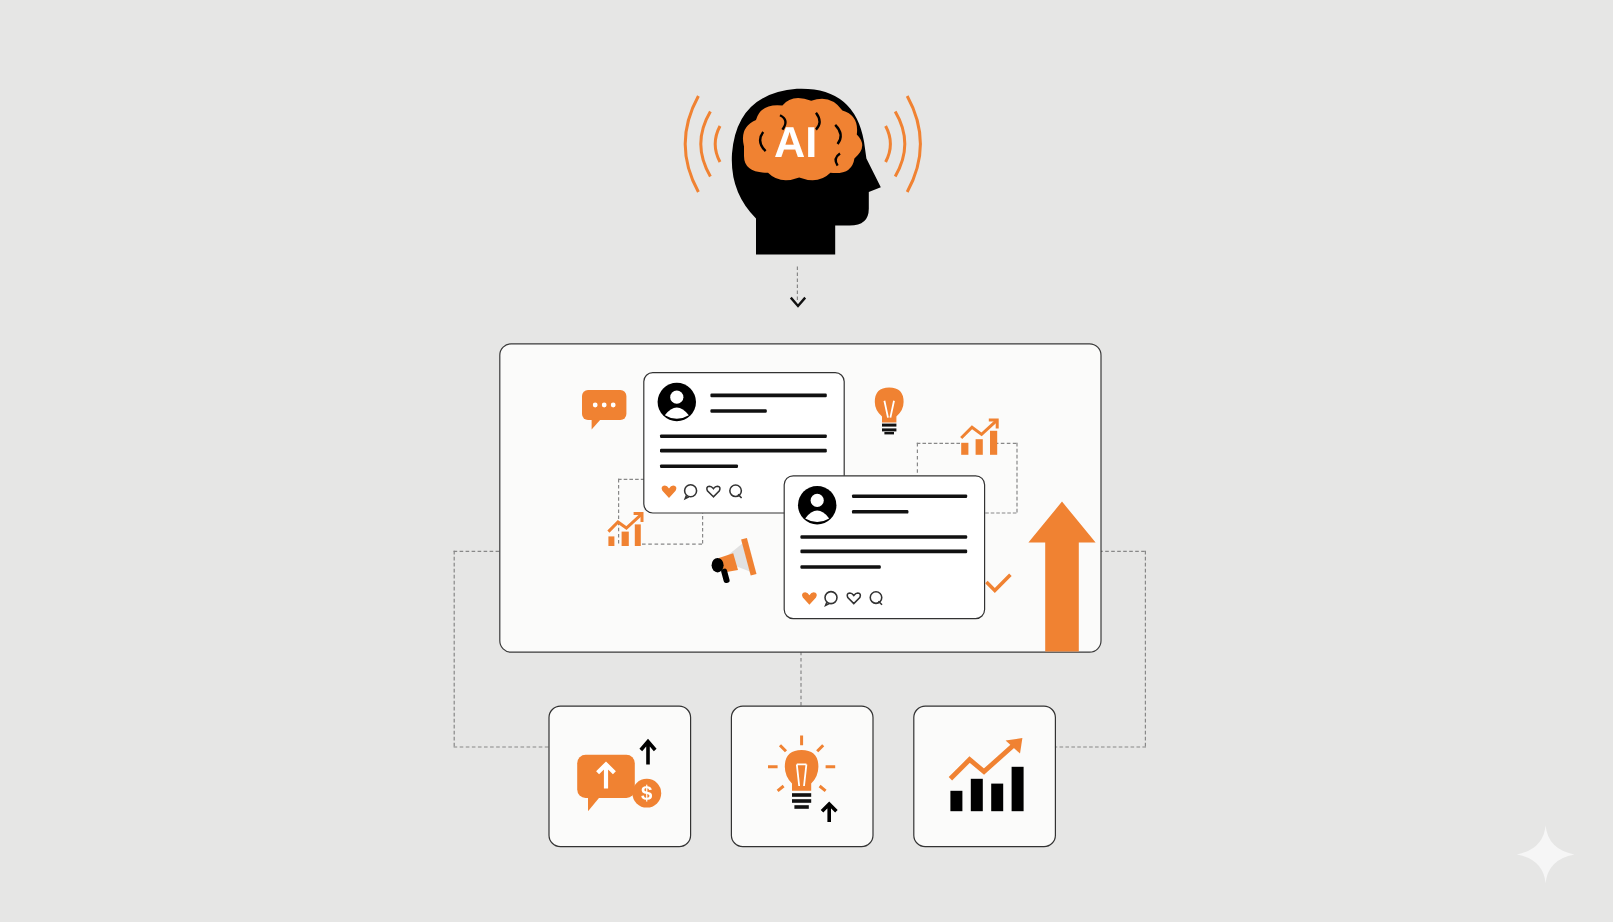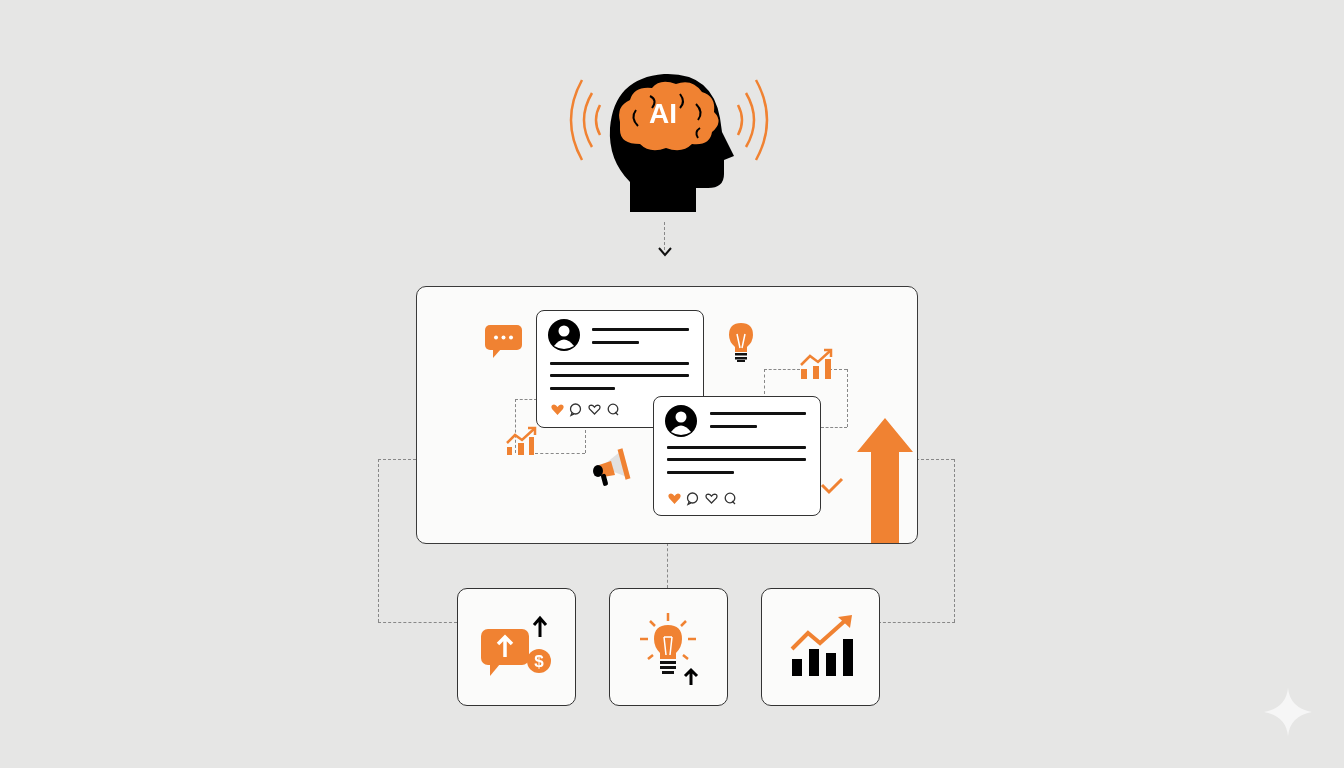--- a/index.html
+++ b/index.html
@@ -18,21 +18,21 @@
   .line { position:absolute; height:3px; background:#111; border-radius:1px; }
   .tile {
     position:absolute; top:588px; width:117px; height:116px;
     background:#fbfbfa; border:1.5px solid #333; border-radius:10px;
   }
   .dash-h { position:absolute; height:0; border-top:1.5px dashed #888; }
   .dash-v { position:absolute; width:0; border-left:1.5px dashed #888; }
   svg { position:absolute; overflow:visible; }
   .ai-text {
     position:absolute; left:633px; top:98px; width:60px; text-align:center;
-    color:#fff; font-weight:bold; font-size:28px; letter-spacing:0px;
+    color:#fff; font-weight:bold; font-size:36px; letter-spacing:0px;
   }
 </style>
 </head>
 <body>
 
 <svg style="left:560px;top:75px" width="50" height="90" viewBox="0 0 50 90">
   <path d="M22 5 Q0 45 22 85" fill="none" stroke="#f08232" stroke-width="2.5"></path>
   <path d="M32 18 Q16 45 32 72" fill="none" stroke="#f08232" stroke-width="2.5"></path>
   <path d="M40 30 Q32 45 40 60" fill="none" stroke="#f08232" stroke-width="2.5"></path>
 </svg>

